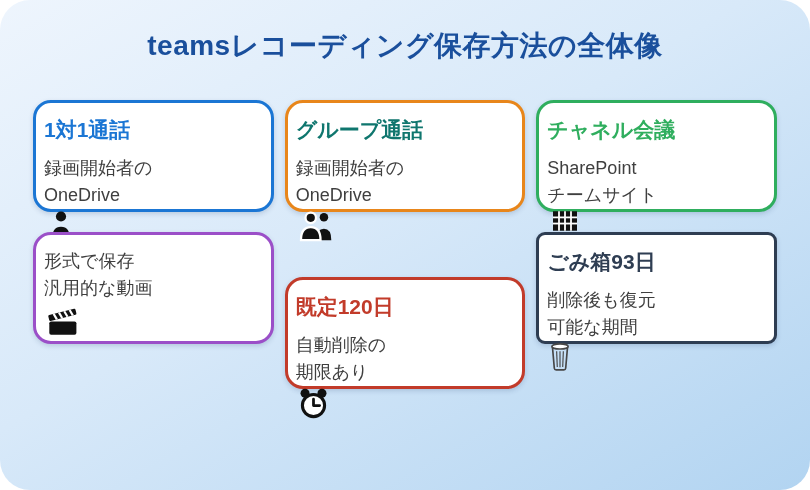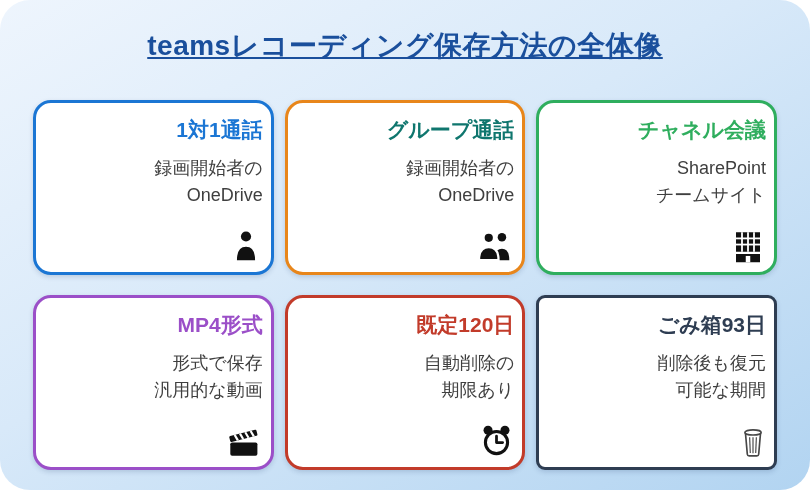--- a/index.html
+++ b/index.html
@@ -31,25 +31,25 @@
     right: 33px;
     display: grid;
     grid-template-columns: repeat(3, 1fr);
     column-gap: 11px;
     row-gap: 20px;
   }
   .card {
     background: #ffffff;
     border: 3px solid #888;
     border-radius: 18px;
-    height: 175px;
+    height: 112px;
     box-sizing: border-box;
     display: flex;
     flex-direction: column;
-    align-items: flex-end;
+    align-items: flex-start;
     padding: 13px 8px 9px 8px;
     box-shadow: 0 2px 5px rgba(25, 55, 105, 0.18);
   }
   .card-title {
     font-size: 21px;
     font-weight: 700;
     margin-bottom: 11px;
     text-align: center;
   }
   .card-line {
@@ -64,21 +64,21 @@
     display: flex;
     align-items: flex-end;
     justify-content: center;
   }
 </style>
 </head>
 <body>
 
 <div class="canvas">
 
-  <div class="page-title" style="color: rgb(26, 79, 156); text-decoration: underline;">teamsレコーディング保存方法の全体像</div>
+  <div class="page-title" style="color: rgb(26, 79, 156);">teamsレコーディング保存方法の全体像</div>
 
   <div class="grid">
 
     <div class="card" style="border-color: rgb(27, 118, 212);">
       <div class="card-title" style="color: rgb(27, 118, 212);">1対1通話</div>
       <div class="card-line">録画開始者の</div>
       <div class="card-line">OneDrive</div>
       <div class="card-icon">
         <svg width="34" height="34" viewBox="0 0 24 24">
           <circle cx="12" cy="5.3" r="3.6" fill="#111"></circle>
@@ -115,40 +115,39 @@
             <line x1="4" y1="5.6" x2="20" y2="5.6"></line>
             <line x1="4" y1="9.7" x2="20" y2="9.7"></line>
           </g>
           <rect x="4" y="16" width="16" height="5.5" fill="#111"></rect>
           <rect x="10.5" y="17.3" width="3" height="4.2" fill="#fff"></rect>
         </svg>
       </div>
     </div>
 
     <div class="card" style="border-color: rgb(155, 79, 200);">
-      <div class="card-title" style="color: rgb(155, 79, 200);">MP4形式</div>
       <div class="card-line">形式で保存</div>
       <div class="card-line">汎用的な動画</div>
       <div class="card-icon">
         <svg width="38" height="35" viewBox="0 0 24 23">
           <g transform="rotate(-14 4 12)">
             <rect x="3" y="8.4" width="18.4" height="4" rx="0.8" fill="#111"></rect>
             <g stroke="#fff" stroke-width="1.4">
               <line x1="6.8" y1="8.4" x2="8" y2="12.4"></line>
               <line x1="10.4" y1="8.4" x2="11.6" y2="12.4"></line>
               <line x1="14" y1="8.4" x2="15.2" y2="12.4"></line>
               <line x1="17.6" y1="8.4" x2="18.8" y2="12.4"></line>
             </g>
           </g>
           <rect x="3" y="12.8" width="17.8" height="8.8" rx="1.2" fill="#111"></rect>
         </svg>
       </div>
     </div>
 
-    <div class="card" style="border-color: rgb(194, 59, 42);">
+    <div class="card" style="border-color: rgb(194, 59, 42); margin-top: 45px;">
       <div class="card-title" style="color: rgb(194, 59, 42);">既定120日</div>
       <div class="card-line">自動削除の</div>
       <div class="card-line">期限あり</div>
       <div class="card-icon">
         <svg width="35" height="35" viewBox="0 0 24 24">
           <circle cx="6.2" cy="5" r="3.1" fill="#111"></circle>
           <circle cx="17.8" cy="5" r="3.1" fill="#111"></circle>
           <circle cx="12" cy="13.4" r="7.6" fill="#fff" stroke="#111" stroke-width="2.1"></circle>
           <path d="M12 9 V13.4 H16.2" fill="none" stroke="#111" stroke-width="1.9" stroke-linecap="round" stroke-linejoin="round"></path>
         </svg>

